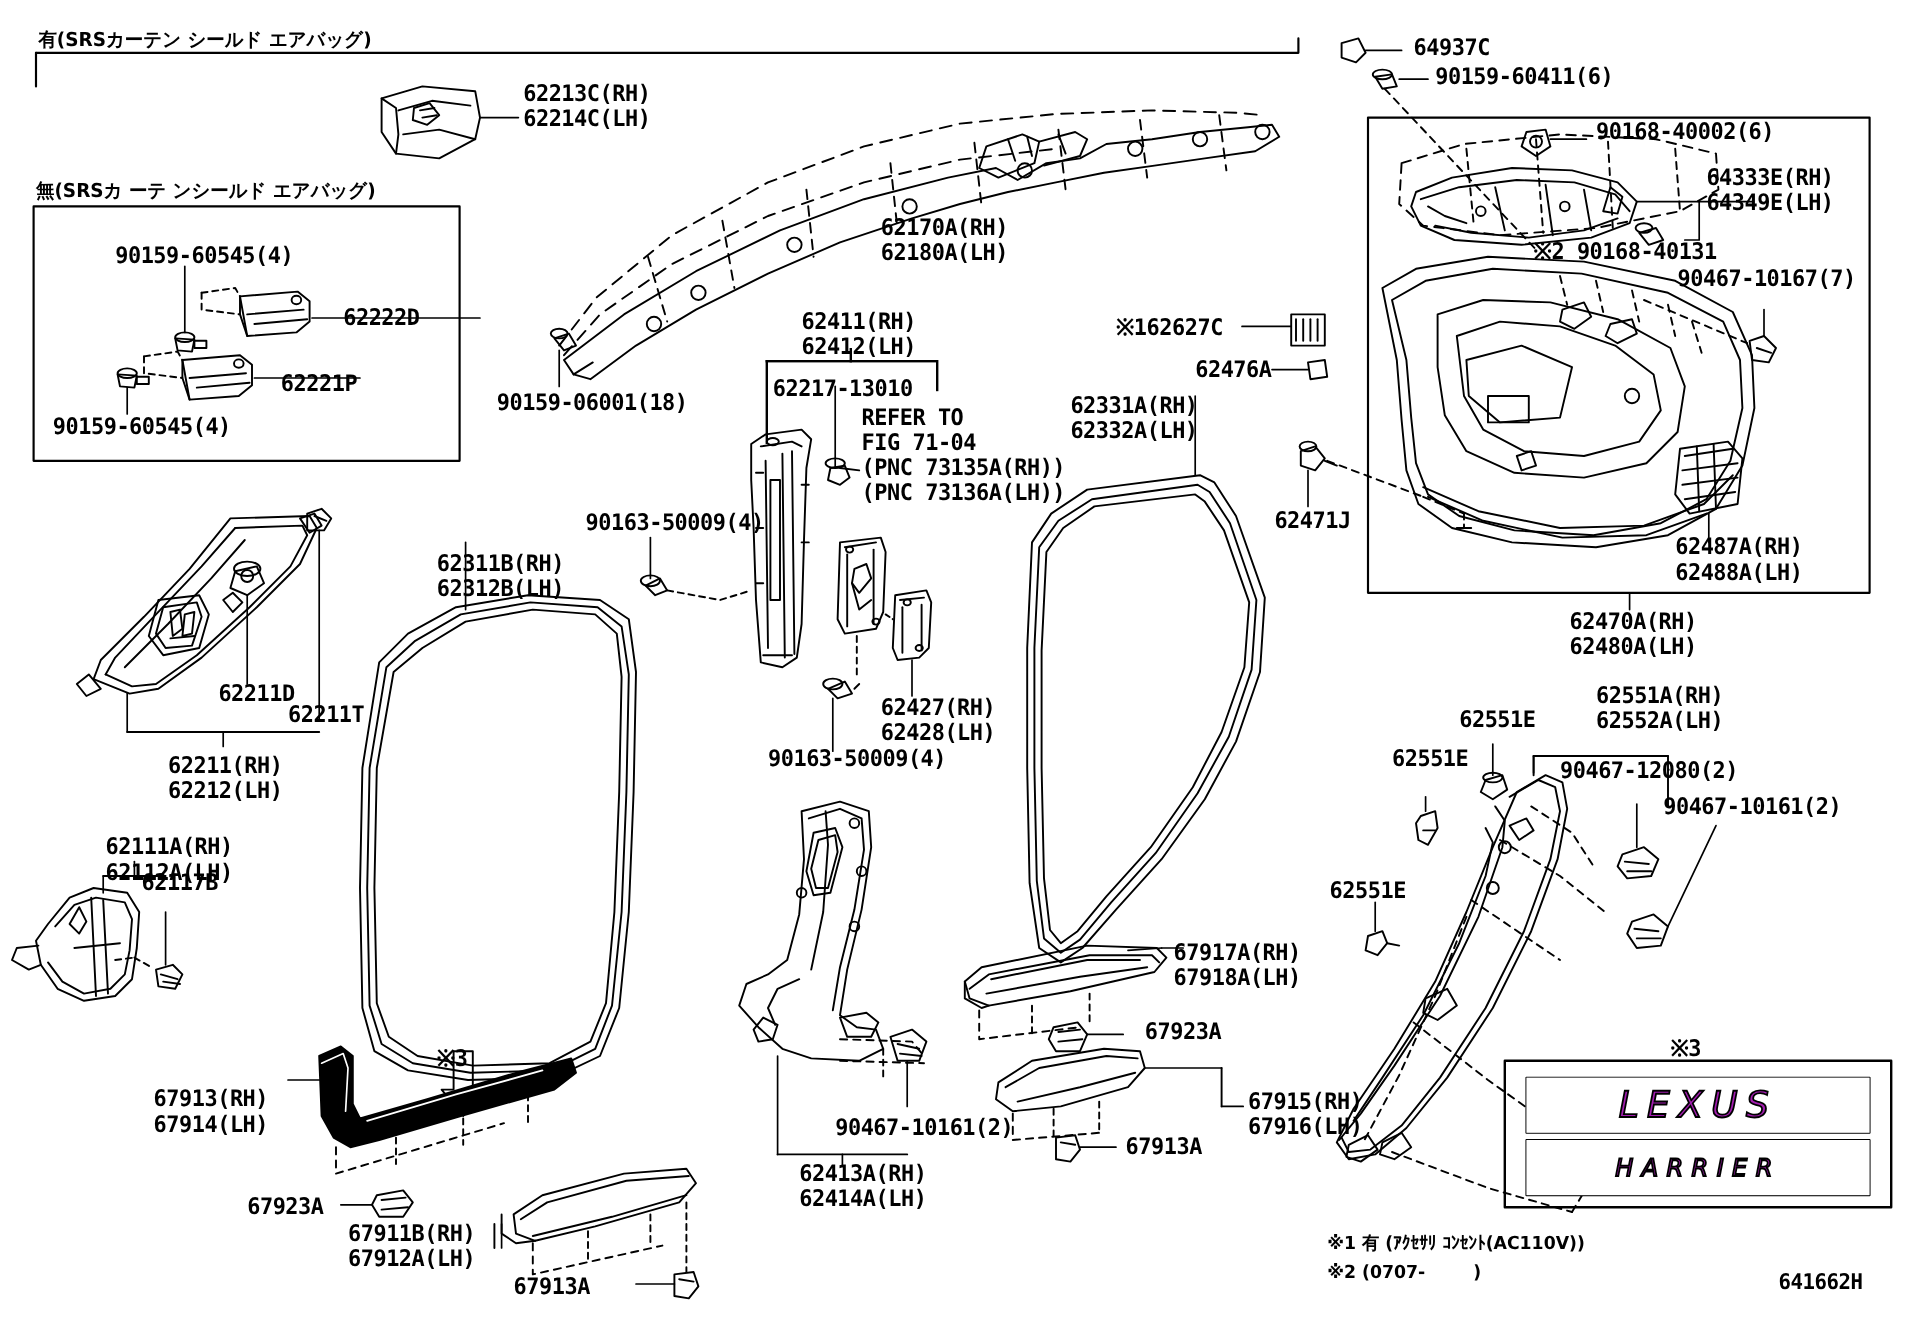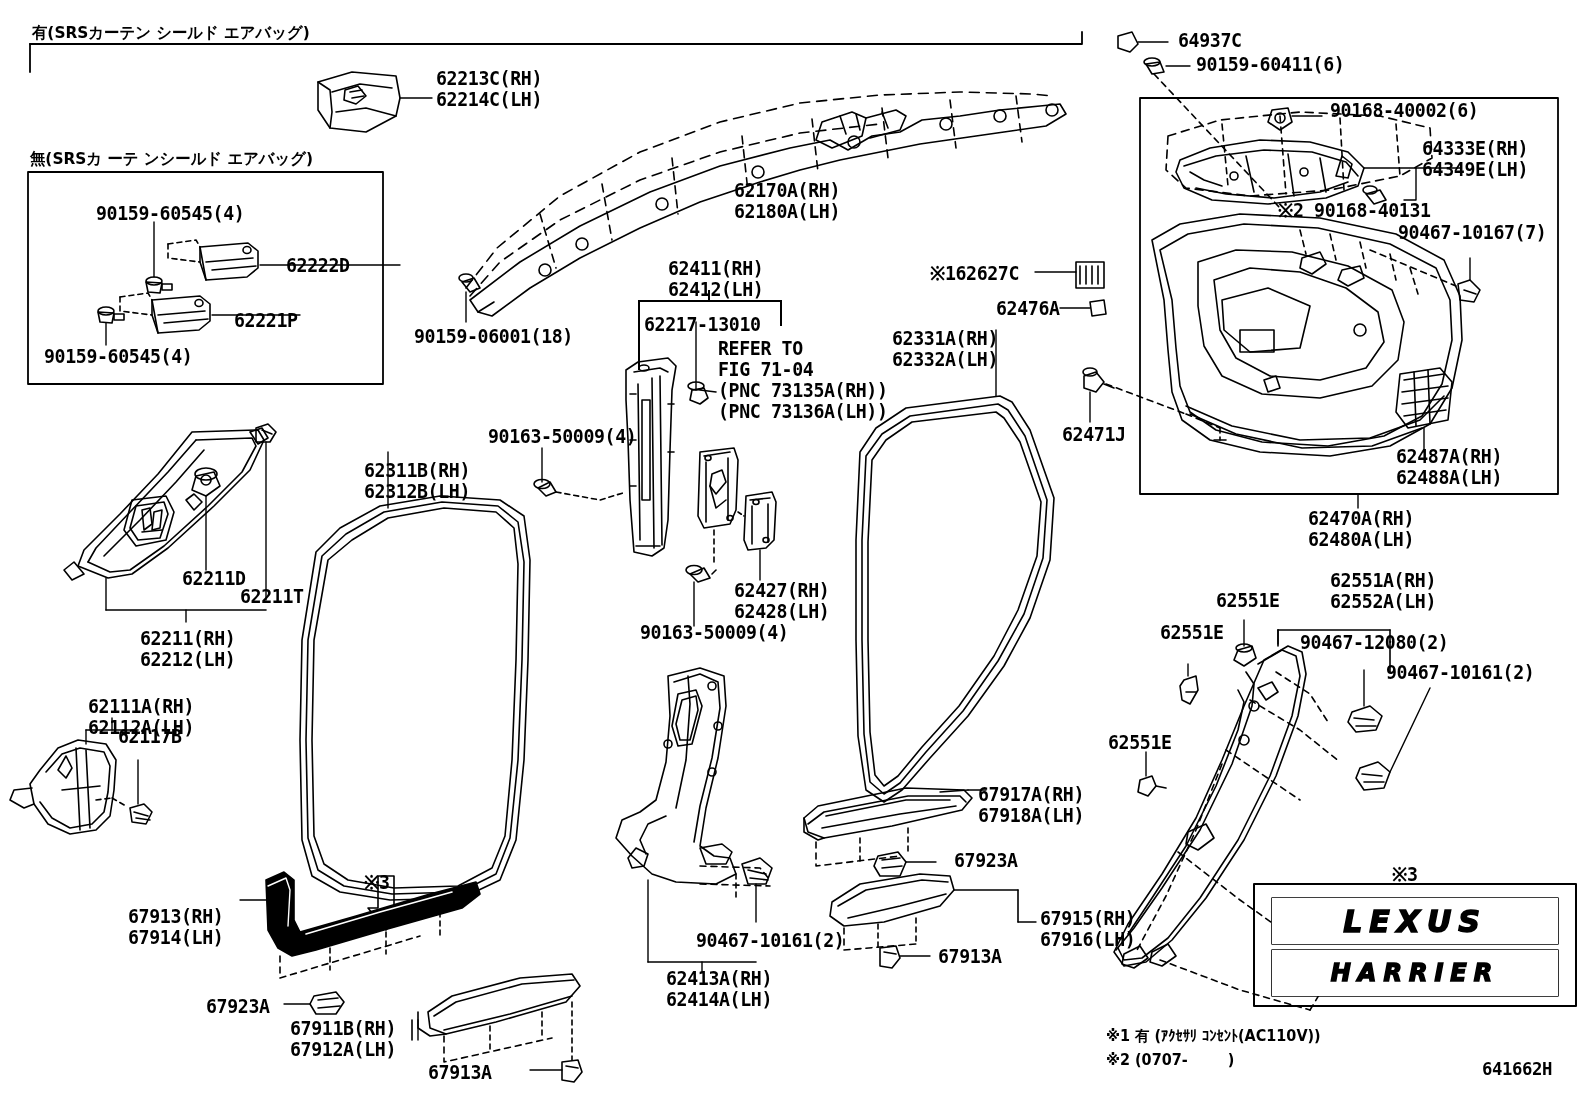--- a/index.html
+++ b/index.html
@@ -34,25 +34,25 @@
 
   .ln{position:absolute;background:#000;}
   .hln{height:1.6px;}
   .vln{width:1.6px;}
 
   svg.art{position:absolute;left:0;top:0;width:1592px;height:1099px;pointer-events:none;}
   svg.art *{vector-effect:non-scaling-stroke;}
 
   .emblemTxt{
     font-family:"DejaVu Sans","Liberation Sans",sans-serif;
-    font-weight:bold;
+    font-weight:normal;
     font-style:italic;
     letter-spacing:7px;
     -webkit-text-stroke:1.5px #000;
-    color:#000000;
+    color:#a21caf;
     text-shadow:0 0 0 #000;
   }
   .emBox{
     position:absolute;border:2px solid #000;box-sizing:border-box;
     display:flex;align-items:center;justify-content:center;
     background:#fff;
   }
 </style>
 </head>
 <body>
@@ -621,21 +621,21 @@
 
   <div class="lbl" style="left:1386px;top:662px;">90467-10161(2)</div>
 
   <div class="lbl" style="left:364px;top:872px;">※3</div>
   <div class="lbl" style="left:1392px;top:864px;">※3</div>
 
   <div class="emBox" style="left:1272px;top:898px;width:286px;height:46px;border:none;">
     <span class="emblemTxt" style="font-size:30px;">LEXUS</span>
   </div>
   <div class="emBox" style="left:1272px;top:950px;width:286px;height:46px;border:none;">
-    <span class="emblemTxt" style="font-size:24px;">HARRIER</span>
+    <span class="emblemTxt" style="font-size:20px;">HARRIER</span>
   </div>
 
   <div class="lbl jp" style="left:1106px;top:1026px;font-size:15px;">※1 有 (ｱｸｾｻﾘ ｺﾝｾﾝﾄ(AC110V))</div>
   <div class="lbl jp" style="left:1106px;top:1050px;font-size:15px;">※2 (0707-        )</div>
 
   <div class="lbl" style="left:1482px;top:1058px;font-size:18px;">641662H</div>
 
 </div>
 
 </body></html>

